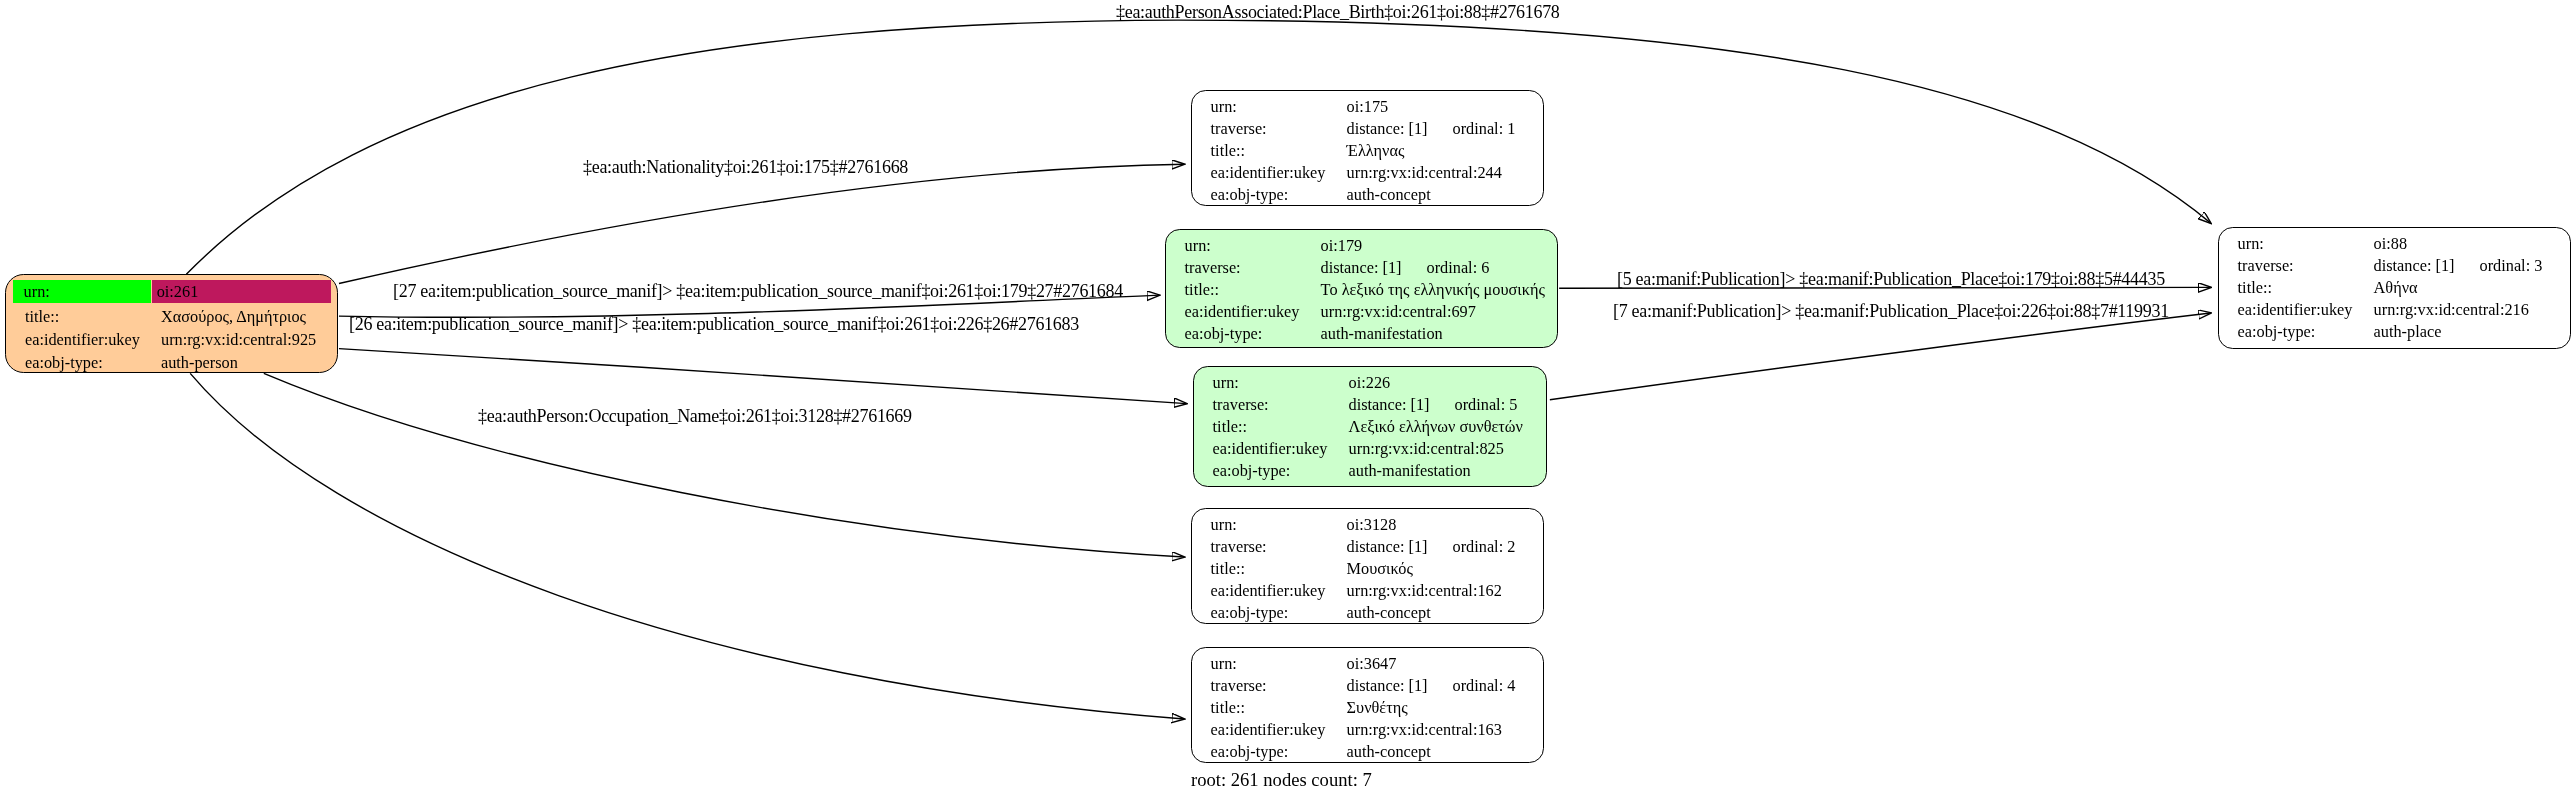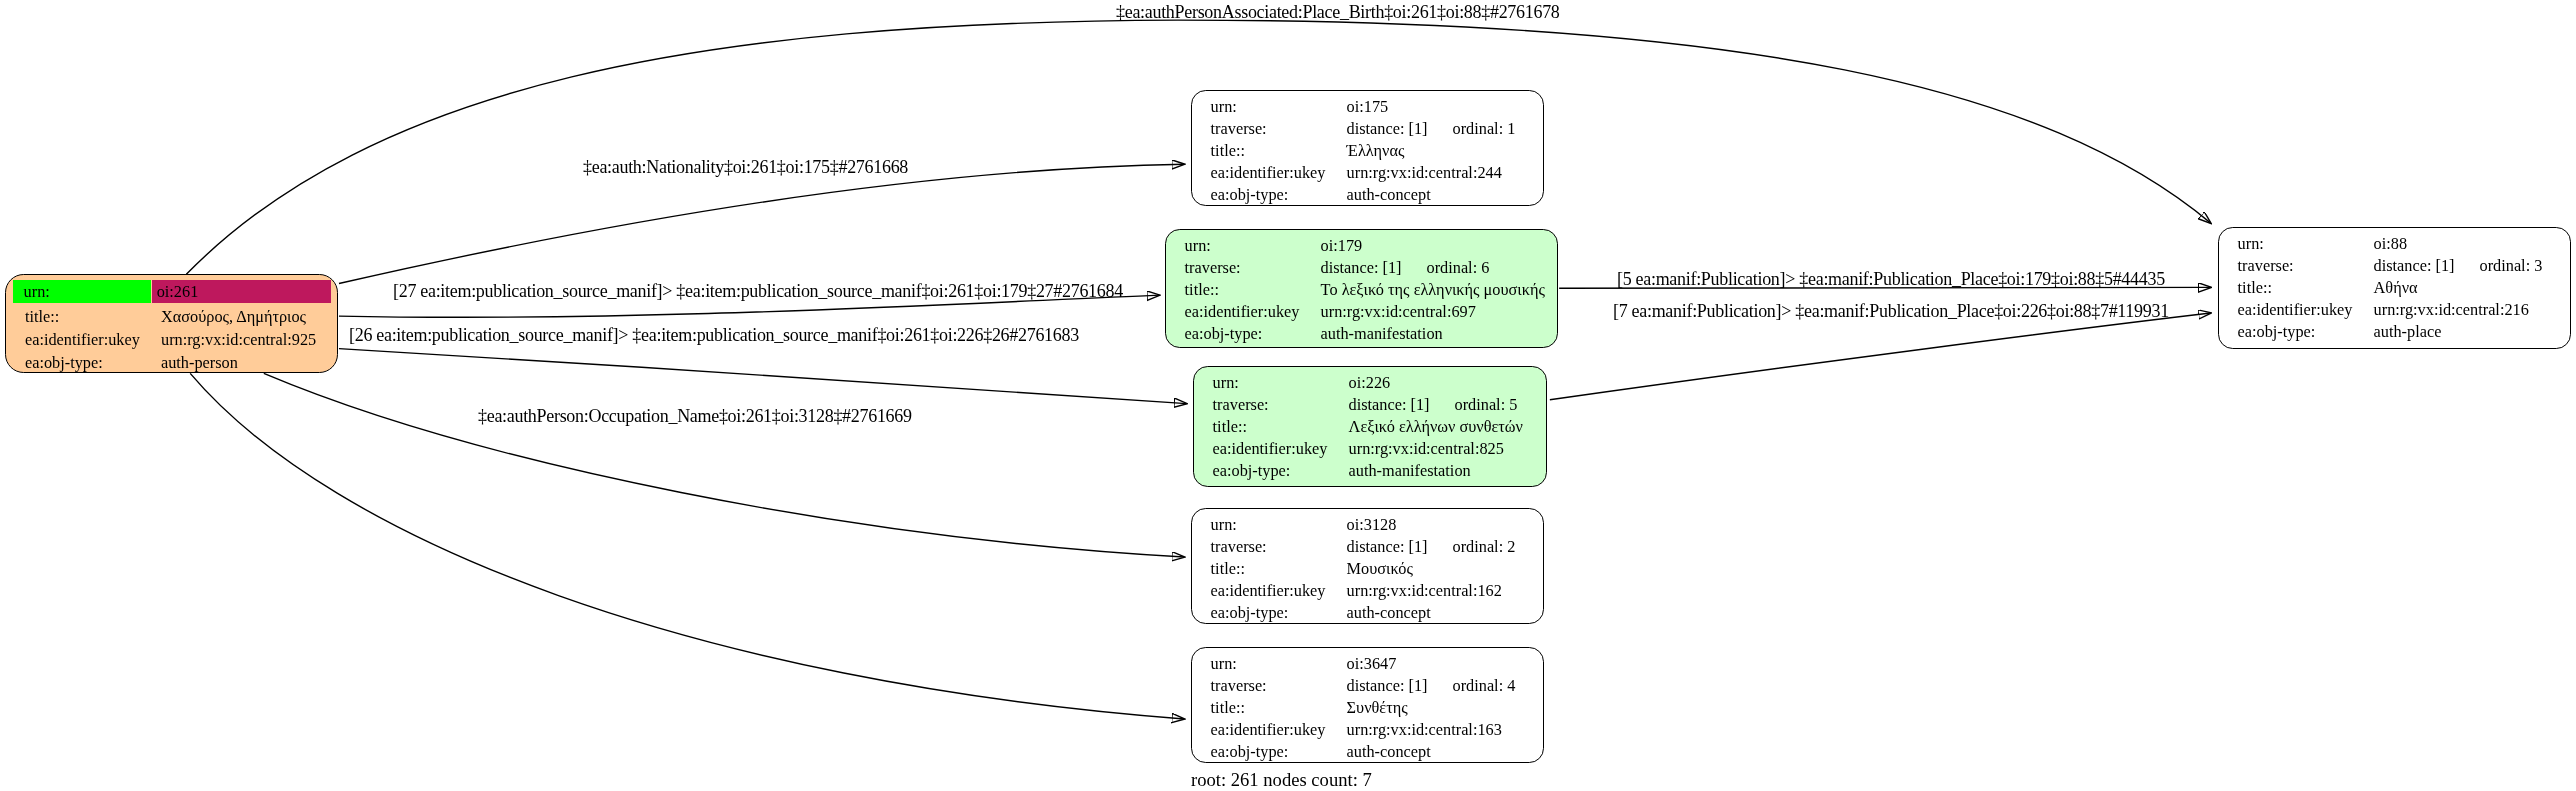--- a/index.html
+++ b/index.html
@@ -45,21 +45,21 @@
     <path d="M 437 450 C 800 472 1250 500 1531 521" marker-end="url(#arrow)"></path>
     <path d="M 340 482 C 620 600 1100 695 1528 719" marker-end="url(#arrow)"></path>
     <path d="M 245 482 C 430 700 900 880 1528 928" marker-end="url(#arrow)"></path>
     <path d="M 2012 372 C 2300 372 2620 371 2853 371" marker-end="url(#arrow)"></path>
     <path d="M 2000 516 C 2340 468 2690 423 2853 404" marker-end="url(#arrow)"></path>
   </svg>
 
   <div class="elabel" style="left:1116px; top:1.5px;">‡ea:authPersonAssociated:Place_Birth‡oi:261‡oi:88‡#2761678</div>
   <div class="elabel" style="left:583px; top:157px;">‡ea:auth:Nationality‡oi:261‡oi:175‡#2761668</div>
   <div class="elabel" style="left:349px; top:281px;margin-left:44px;">[27 ea:item:publication_source_manif]&gt; ‡ea:item:publication_source_manif‡oi:261‡oi:179‡27#2761684</div>
-  <div class="elabel" style="left:349px; top:325px;">[26 ea:item:publication_source_manif]&gt; ‡ea:item:publication_source_manif‡oi:261‡oi:226‡26#2761683</div>
+  <div class="elabel" style="left:349px; top:314px;">[26 ea:item:publication_source_manif]&gt; ‡ea:item:publication_source_manif‡oi:261‡oi:226‡26#2761683</div>
   <div class="elabel" style="left:478px; top:406px;text-align:right;">‡ea:authPerson:Occupation_Name‡oi:261‡oi:3128‡#2761669</div>
   <div class="elabel" style="left:1617px; top:269px;">[5 ea:manif:Publication]&gt; ‡ea:manif:Publication_Place‡oi:179‡oi:88‡5#44435</div>
   <div class="elabel" style="left:1613px; top:301px;">[7 ea:manif:Publication]&gt; ‡ea:manif:Publication_Place‡oi:226‡oi:88‡7#119931</div>
 
   <div class="node root" style="left:5.4px; top:274px; width:333px; height:99px;">
     <div class="row hl">
       <span class="k">urn:</span>
       <span class="v">oi:261</span>
     </div>
     <div class="row">

